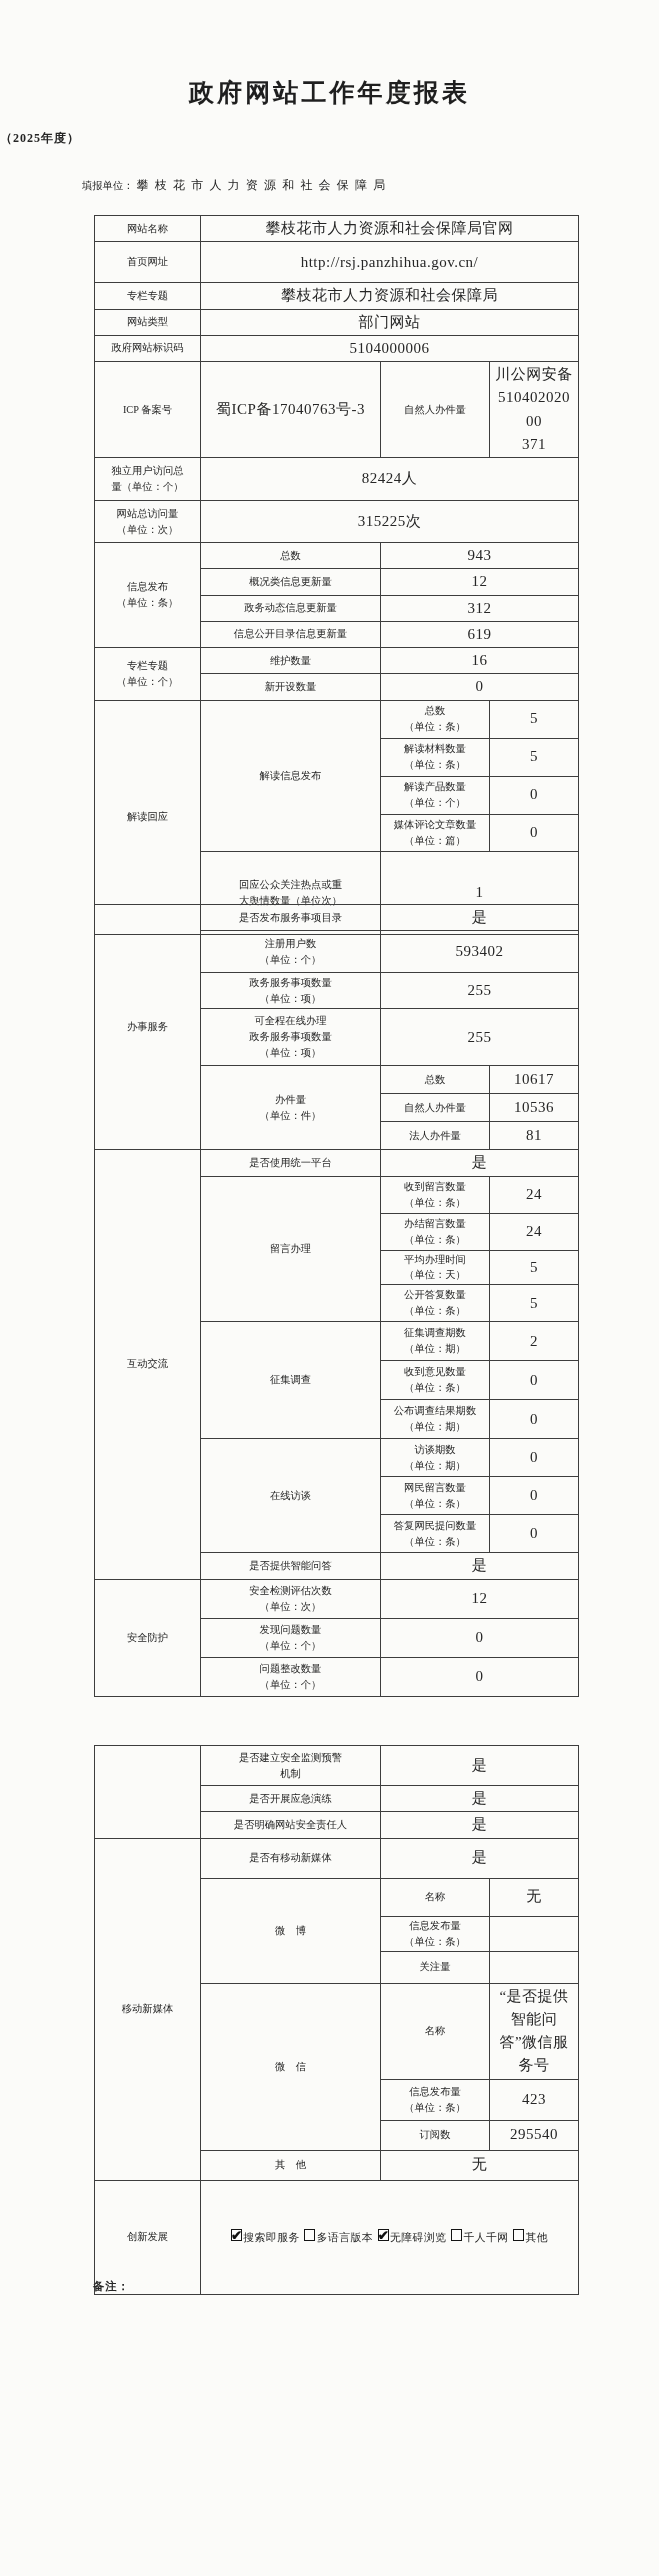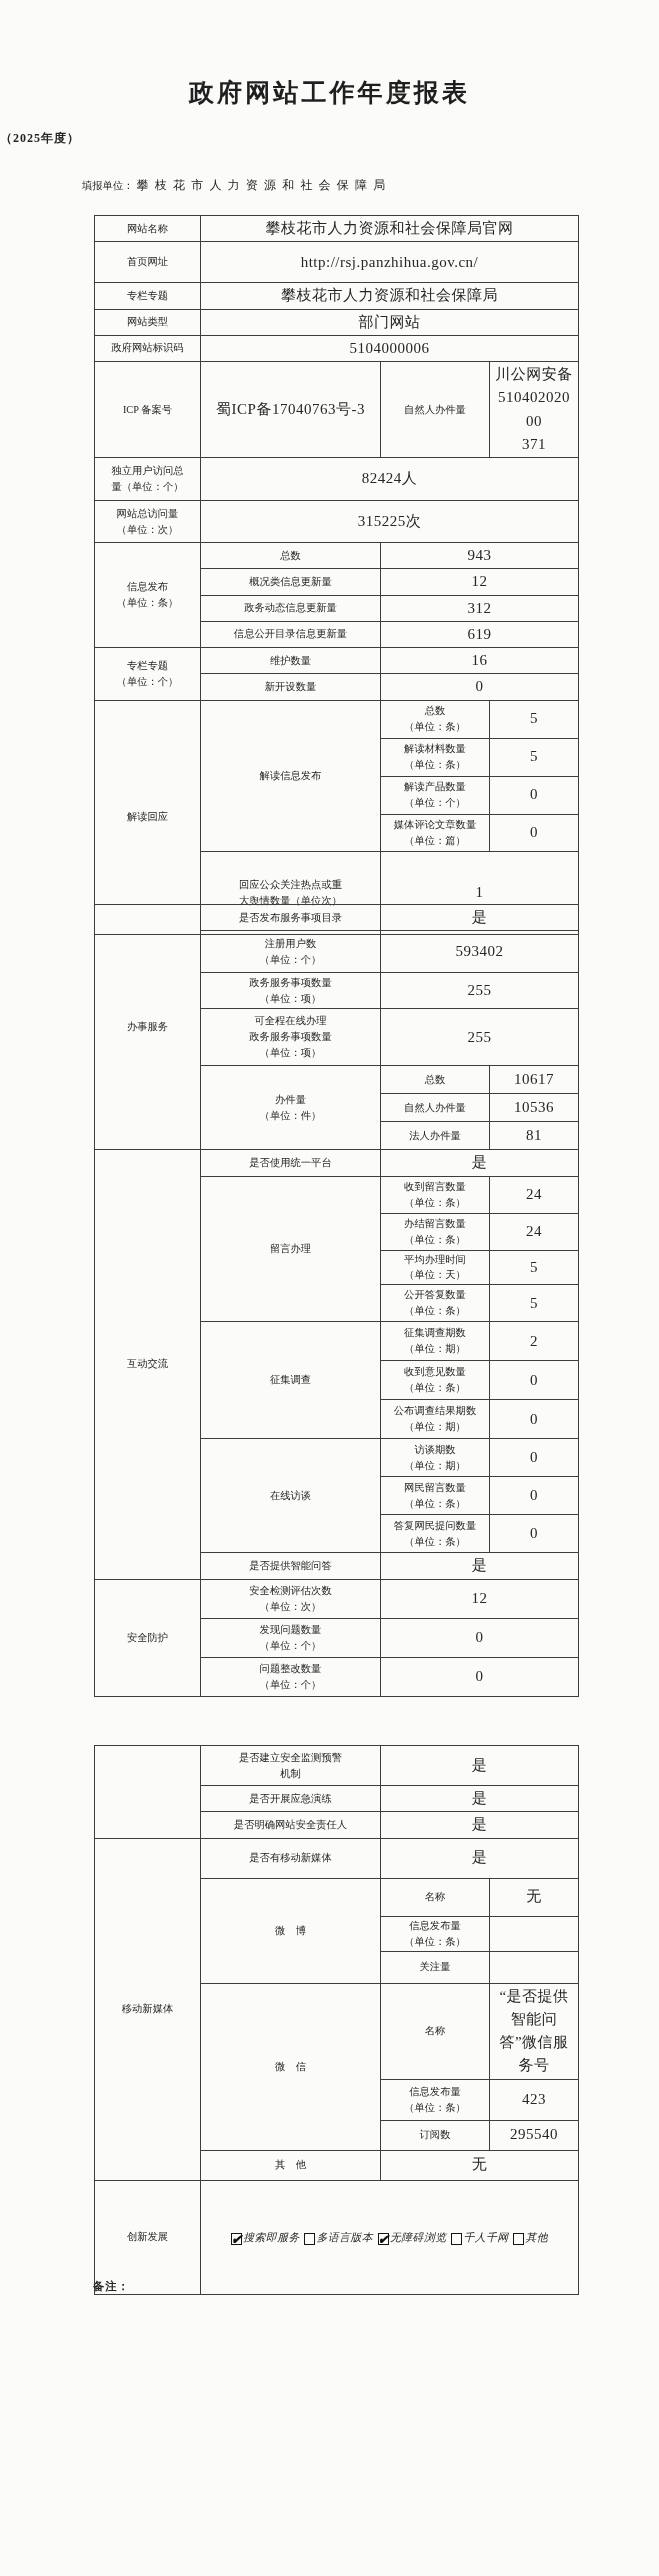--- a/index.html
+++ b/index.html
@@ -44,21 +44,21 @@
   td.c1{padding:1px 11.3px;}
   td.val{font-size:15px;letter-spacing:0.5px;}
   .notes{
     position:absolute;top:2279px;left:93px;
     font-size:11.3px;font-weight:bold;letter-spacing:1px;
   }
   .opts{
     display:flex;align-items:center;justify-content:center;
     font-size:10.8px;letter-spacing:0.5px;white-space:nowrap;
   }
-  .opt{display:inline-flex;align-items:flex-end;font-style:italic;}
+  .opt{display:inline-flex;align-items:flex-start;}
   .cb{
     display:inline-block;width:10.8px;height:12px;
     border:1.5px solid #141414;margin:0 1.5px 0 4.6px;
     position:relative;box-sizing:border-box;background:#fdfdfc;
   }
   .opt:first-child .cb{margin-left:0;}
   .cb.on::after{
     content:"✔";
     position:absolute;left:-1px;top:-4.1px;
     font-size:13.4px;font-weight:bold;color:#101010;

